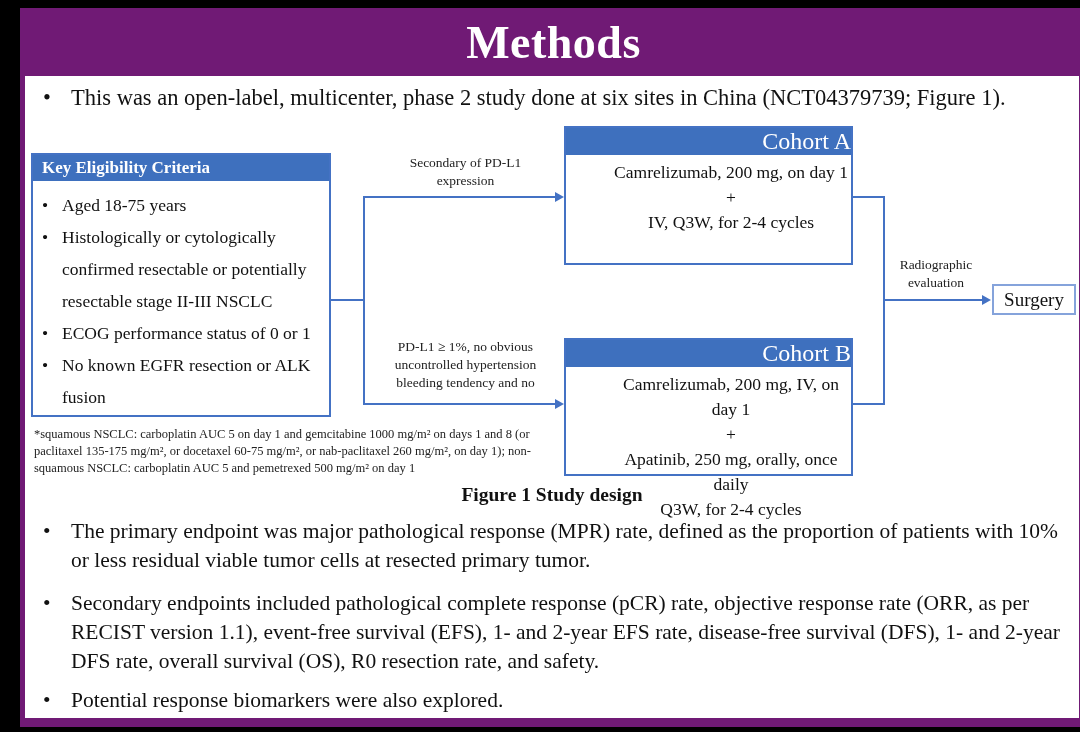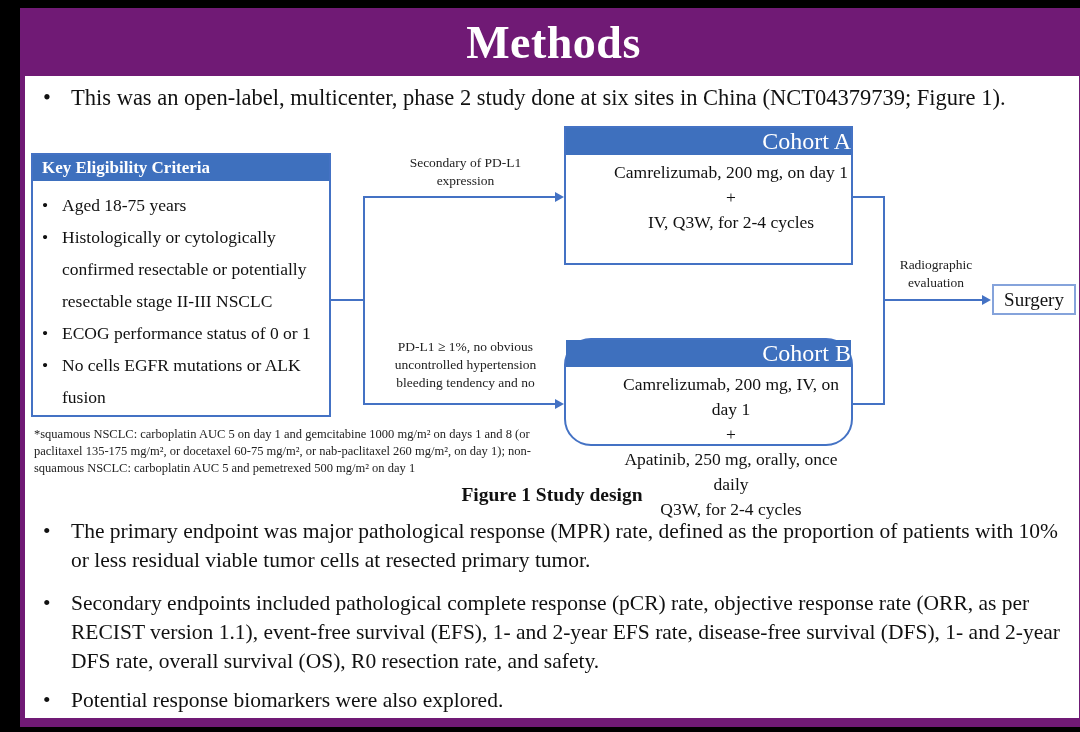--- a/index.html
+++ b/index.html
@@ -21,21 +21,21 @@
   
   .elig { position:absolute; left:6px; top:77px; width:300px; height:264px; border:2px solid #4472c4; background:#fff; }
   .elig-hd { height:26px; line-height:26px; background:#3e70be; color:#fff; font-weight:bold; font-size:17px; padding-left:9px; }
   .elig-items { padding:8px 6px 0 6px; }
   .elig-item { display:flex; font-size:17.5px; line-height:32px; }
   .elig-item .dot { flex:0 0 23px; padding-left:3px; }
 
   
   .cohort { position:absolute; width:289px; border:2px solid #4472c4; background:#fff; }
   .cohort-a { left:539px; top:50px; height:139px; }
-  .cohort-b { left:539px; top:262px; height:108px;border-radius:27px; }
+  .cohort-b { left:539px; top:262px; height:138px; }
   .cohort-hd { height:27px; line-height:27px; background:#3e70be; color:#fff; font-weight:normal; font-size:24px; text-align:right; }
   .cohort-body { text-align:center; font-size:17.5px; line-height:25px; padding-top:5px;margin-left:45px; }
 
   
   .surgery { position:absolute; left:967px; top:208px; width:84px; height:31px; border:2px solid #85a3db; background:#fff; text-align:center; font-size:19px; line-height:27px; }
 
   
   .ln { position:absolute; background:#4472c4; }
   .ln-elig-out { left:306px; top:223px; width:32px; height:2px; }
   .ln-branch-v { left:338px; top:120px; width:2px; height:209px; }
@@ -85,21 +85,21 @@
           <div class="elig-item">
             <span class="dot">•</span>
             <span>Histologically or cytologically confirmed resectable or potentially resectable stage II-III NSCLC</span>
           </div>
           <div class="elig-item">
             <span class="dot">•</span>
             <span>ECOG performance status of 0 or 1</span>
           </div>
           <div class="elig-item">
             <span class="dot">•</span>
-            <span>No cells EGFR mutations or ALK fusion</span>
+            <span>No known EGFR resection or ALK fusion</span>
           </div>
         </div>
       </div>
 
       <div class="ln ln-elig-out"></div>
       <div class="ln ln-branch-v"></div>
       <div class="ln ln-arr-a"></div>
       <div class="ln ln-arr-b"></div>
       <div class="ah ah-a"></div>
       <div class="ah ah-b"></div>

